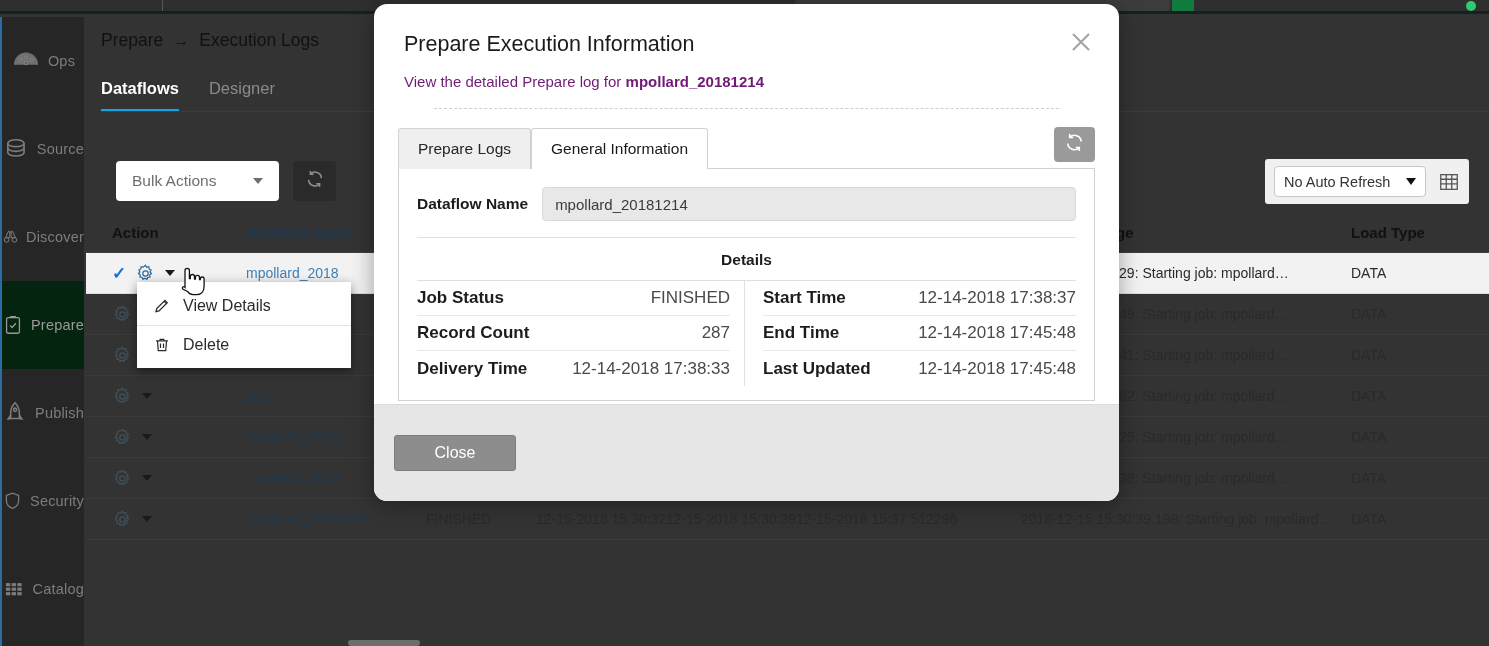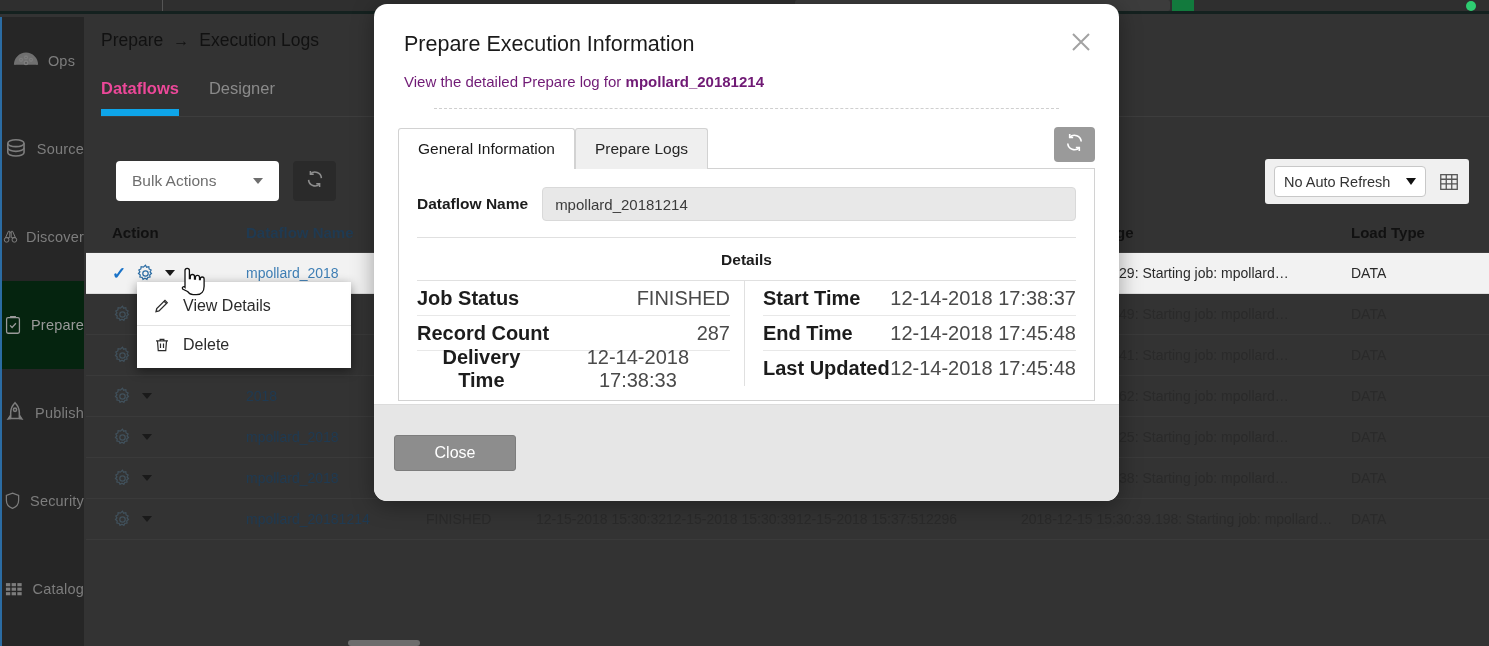--- a/index.html
+++ b/index.html
@@ -58,21 +58,21 @@
   .breadcrumb .crumb { color: #111; }
   .bc-arrow { font-size: 16px; color: #111; }
 
   .subtabs {
     position: absolute; left: 15px; top: 62px; display: flex; gap: 30px;
     border-bottom: 1px solid #3d3d3d; width: calc(100% - 15px); padding-bottom: 0;
   }
   .subtab {
     font-size: 16.5px; color: #8a8a8a; padding-bottom: 11px; cursor: pointer;
   }
-  .subtab.active { color: #ec4899; font-weight: bold; border-bottom: 7px solid #0ea5e9; }
+  .subtab.active { color: #ffffff; font-weight: bold; border-bottom: 2px solid #0ea5e9; }
 
   .toolbar { position: absolute; left: 30px; top: 144px; display: flex; gap: 14px; align-items: center; }
   .bulk-btn {
     width: 163px; height: 40px; background: #ffffff; border-radius: 4px;
     display: flex; align-items: center; justify-content: space-between;
     padding: 0 16px; color: #6e6e6e; font-size: 15.5px; cursor: pointer;
   }
   .caret-sm { width: 0; height: 0; border-left: 5px solid transparent; border-right: 5px solid transparent; border-top: 6px solid #6e6e6e; }
   .refresh-btn-dark {
     width: 43px; height: 40px; background: #2a2a2a; border-radius: 4px;
@@ -180,21 +180,21 @@
     text-align: center; font-size: 15.5px; color: #1c1c1c; font-weight: bold;
     padding: 13px 0 11px 0; border-top: 1px solid #e0e0e0; margin-top: 16px;
     border-bottom: 1px solid #e0e0e0;
   }
   .details-grid { display: flex; }
   .dcol { flex: 1; }
   .dcol:first-child { border-right: 1px solid #e0e0e0; padding-right: 14px; }
   .dcol:last-child { padding-left: 18px; }
   .drow {
     display: flex; justify-content: space-between; align-items: center;
-    height: 35px; border-bottom: 1px solid #e8e8e8; font-size: 20px; text-align: center;
+    height: 35px; border-bottom: 1px solid #e8e8e8; font-size: 17px;
   }
   .dcol .drow:last-child { border-bottom: none; }
   .dkey { color: #1c1c1c; font-weight: bold; }
   .dval { color: #4a4a4a; }
 
   .m-foot {
     height: 97px; background: #e6e6e6; border-top: 1px solid #dcdcdc;
     display: flex; align-items: center; padding-left: 20px;
   }
   .close-btn {
@@ -531,22 +531,22 @@
       <div class="m-close">
         <svg viewBox="0 0 32 32" fill="none" stroke="#a2a2a2" stroke-width="2">
           <path d="M8 8l16 16M24 8L8 24"></path>
         </svg>
       </div>
       <div class="m-divider"></div>
     </div>
 
     <div class="m-body">
       <div class="tabs-row">
+        <div class="tab">Prepare Logs</div>
         <div class="tab active">General Information</div>
-        <div class="tab">Prepare Logs</div>
         <div class="m-refresh">
           <span>
             <svg viewBox="0 0 24 24" fill="none" stroke="#ffffff" stroke-width="1.7">
               <path d="M19 11a7 7 0 0 0-12-4.4"></path>
                 <path d="M5 13a7 7 0 0 0 12 4.4"></path>
               <path d="M7 3.2V6.8H10.6"></path>
                 <path d="M17 20.8V17.2H13.4"></path>
             </svg>
           </span>
         </div>

